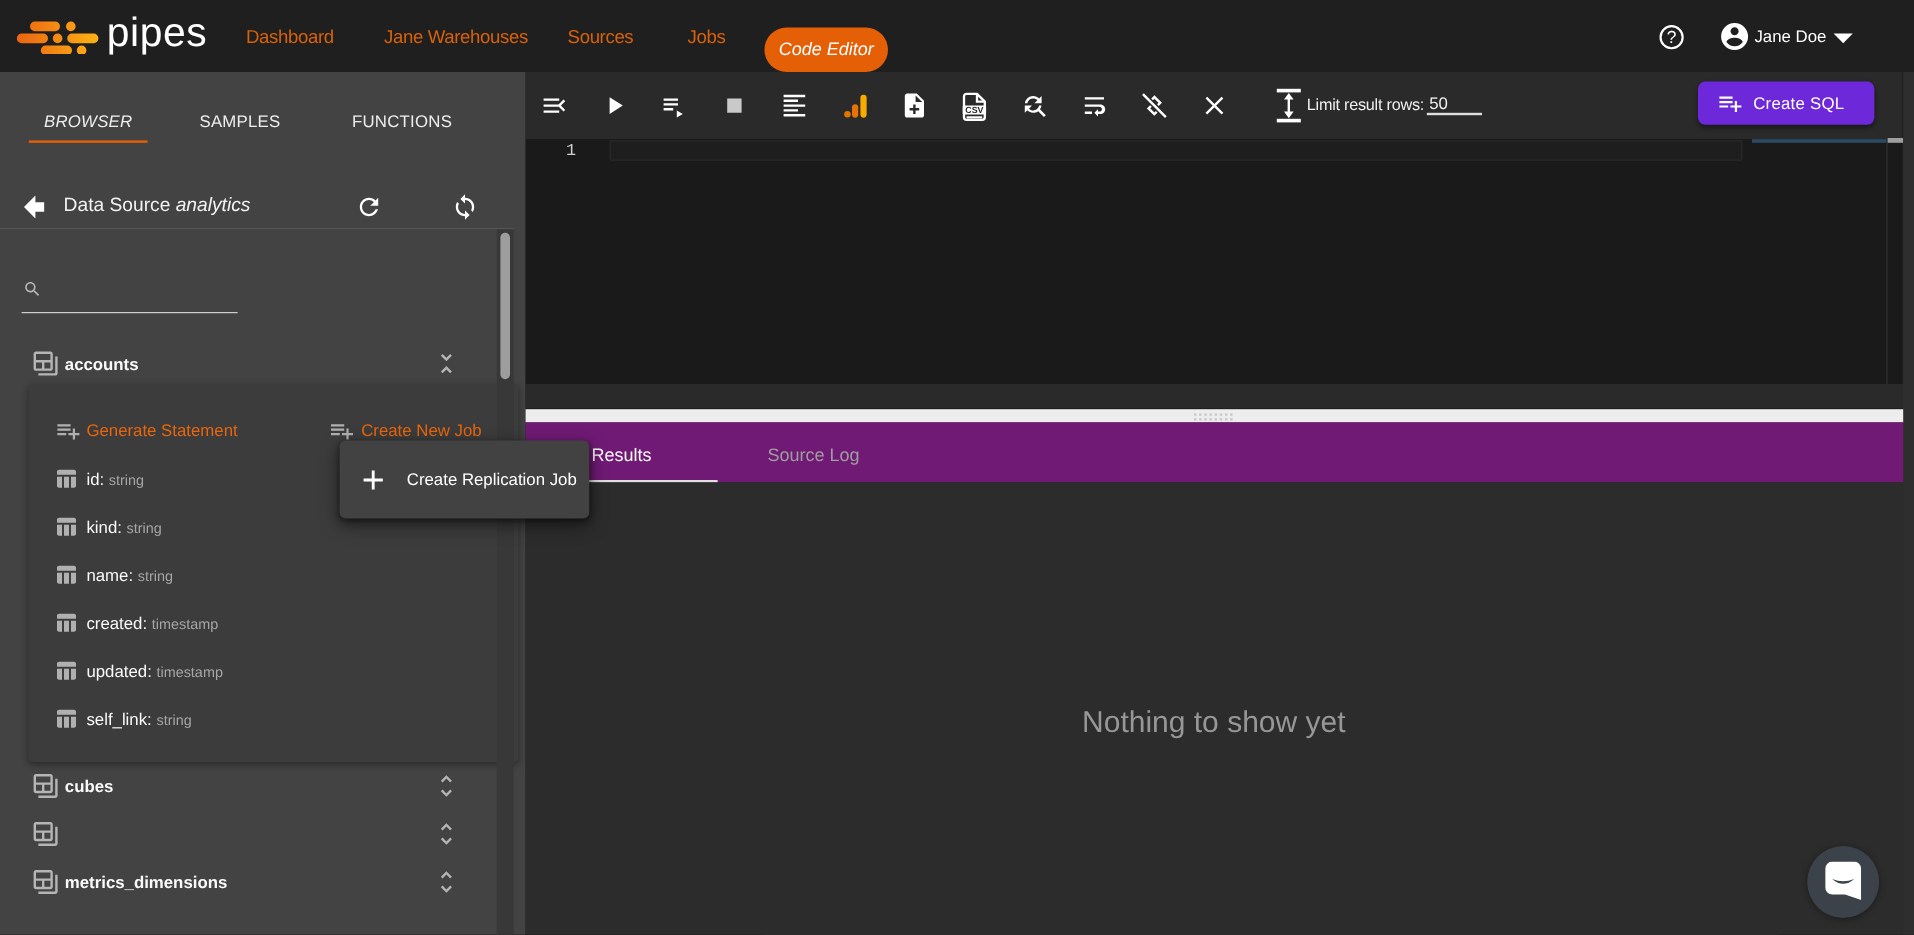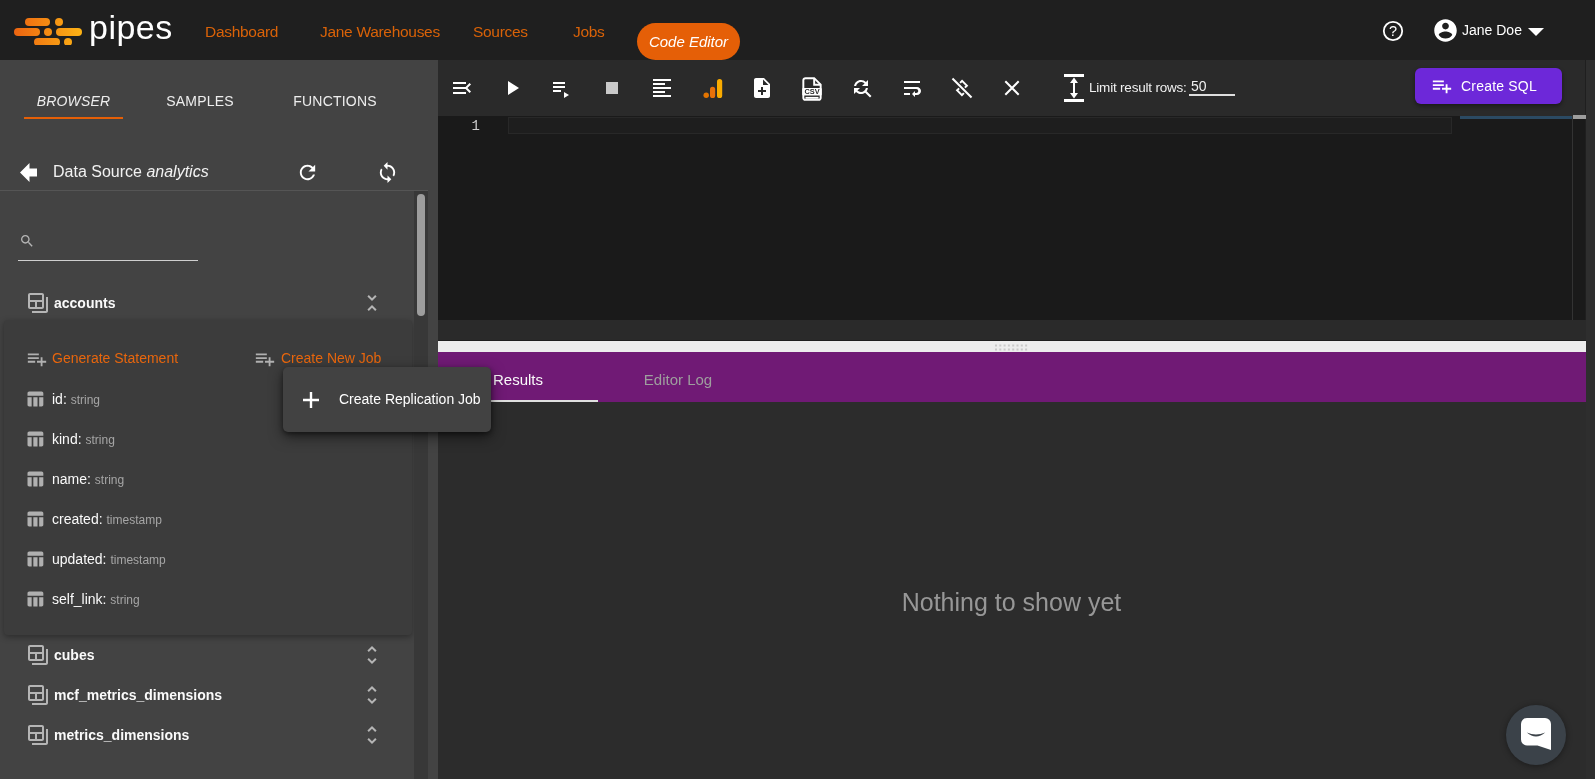--- a/index.html
+++ b/index.html
@@ -25,21 +25,21 @@
   #tabink { position:absolute; left:24px; top:57px; width:99px; height:2px; background:#e55f07; }
   #dsrow { position:absolute; left:0; top:100px; width:438px; height:30px; color:#f2f2f2; font-size:16px; }
   #sdivider { position:absolute; left:0; top:130px; width:428px; height:1px; background:#555555; }
   #scrolltrack { position:absolute; left:414px; top:131px; width:14px; height:588px; background:#383838; }
   #scrollthumb { position:absolute; left:417px; top:134px; width:8px; height:122px; background:#9d9d9d; border-radius:4px; }
 
   .srow { position:absolute; left:0; width:414px; height:40px; color:#fafafa; font-size:14px; }
   .srow .ic { position:absolute; left:26px; top:8px; }
   .srow .lbl { position:absolute; left:54px; top:0; height:40px; line-height:40px;font-weight:bold; }
   .srow .unfold { position:absolute; left:360px; top:8px; }
-  #panel { position:absolute; left:4px; top:260px; width:408px; height:315px; background:#3c3c3c;
+  #panel { position:absolute; left:24px; top:260px; width:408px; height:315px; background:#3c3c3c;
     border-radius:4px; box-shadow:0 2px 6px rgba(0,0,0,0.35);text-align:right; }
   .prow { position:absolute; left:0; width:408px; height:40px; font-size:14px; color:#fafafa; }
   .prow .ic { position:absolute; top:10px; }
   .prow .t { position:absolute; top:0; height:40px; line-height:40px; white-space:nowrap; }
   .typ { color:#a6a6a6; font-size:12px; }
   .orange { color:#e8660d; }
 
   
   #toolbar { position:absolute; left:438px; top:60px; width:1147px; height:56px; background:#2a2a2a; }
   .tbi { position:absolute; top:16px; }
@@ -197,21 +197,20 @@
       </svg>
       <span class="lbl">cubes</span>
       <svg class="unfold" width="24" height="24" viewBox="0 0 24 24" fill="#b5b5b5">
         <path d="M12 5.83L15.17 9l1.41-1.41L12 3 7.41 7.59 8.83 9 12 5.83zm0 12.34L8.83 15l-1.41 1.41L12 21l4.59-4.59L15.17 15 12 18.17z"></path>
       </svg>
     </div>
     <div class="srow" style="top:615px">
       <svg class="ic" width="24" height="24" viewBox="0 0 24 24" fill="#b5b5b5">
         <path d="M20 6v14H6v2h14c1.1 0 2-.9 2-2V6h-2zm-4-4H4c-1.1 0-2 .9-2 2v12c0 1.1.9 2 2 2h12c1.1 0 2-.9 2-2V4c0-1.1-.9-2-2-2zm0 7H4V4h12v5zm-7 7H4v-5h5v5zm2 0v-5h5v5h-5z"></path>
       </svg>
-      <span class="lbl">mcf_metrics_dimensions</span>
       <svg class="unfold" width="24" height="24" viewBox="0 0 24 24" fill="#b5b5b5">
         <path d="M12 5.83L15.17 9l1.41-1.41L12 3 7.41 7.59 8.83 9 12 5.83zm0 12.34L8.83 15l-1.41 1.41L12 21l4.59-4.59L15.17 15 12 18.17z"></path>
       </svg>
     </div>
     <div class="srow" style="top:655px">
       <svg class="ic" width="24" height="24" viewBox="0 0 24 24" fill="#b5b5b5">
         <path d="M20 6v14H6v2h14c1.1 0 2-.9 2-2V6h-2zm-4-4H4c-1.1 0-2 .9-2 2v12c0 1.1.9 2 2 2h12c1.1 0 2-.9 2-2V4c0-1.1-.9-2-2-2zm0 7H4V4h12v5zm-7 7H4v-5h5v5zm2 0v-5h5v5h-5z"></path>
       </svg>
       <span class="lbl">metrics_dimensions</span>
       <svg class="unfold" width="24" height="24" viewBox="0 0 24 24" fill="#b5b5b5">
@@ -313,21 +312,21 @@
           <rect x="12.9" y="4.5" width="2" height="2"></rect>
           <rect x="17.2" y="4.5" width="2" height="2"></rect>
           <rect x="21.5" y="4.5" width="2" height="2"></rect>
           <rect x="25.8" y="4.5" width="2" height="2"></rect>
           <rect x="30.1" y="4.5" width="2" height="2"></rect>
         </g>
   </svg>
     </div>
   <div id="rtabs">
     <div class="abs" style="left:0;width:160px;height:50px;line-height:55px;text-align:center;color:#fafafa;font-size:15px">Results</div>
-    <div class="abs" style="left:160px;width:160px;height:50px;line-height:55px;text-align:center;color:#9e9e9e;font-size:15px">Editor Log</div>
+    <div class="abs" style="left:160px;width:160px;height:50px;line-height:55px;text-align:center;color:#9e9e9e;font-size:15px">Source Log</div>
     <div class="abs" style="left:0;top:48px;width:160px;height:2px;background:#e0e0e0"></div>
   </div>
   <div id="rbody"></div>
   <div id="rscroll"></div>
   <div id="nothing">Nothing to show yet</div>
 
   <div id="chatbtn">
     <svg class="abs" style="left:15px;top:13px" width="30" height="33" viewBox="0 0 30 33">
       <path d="M6 0 H24 A6 6 0 0 1 30 6 V32 L16.5 27.5 H6 A6 6 0 0 1 0 21.5 V6 A6 6 0 0 1 6 0 Z" fill="#fff"></path>
       <path d="M5.8 14.4 Q15 22.6 24.2 14.4 Q15 18.4 5.8 14.4 Z" fill="#3b4249"></path>

